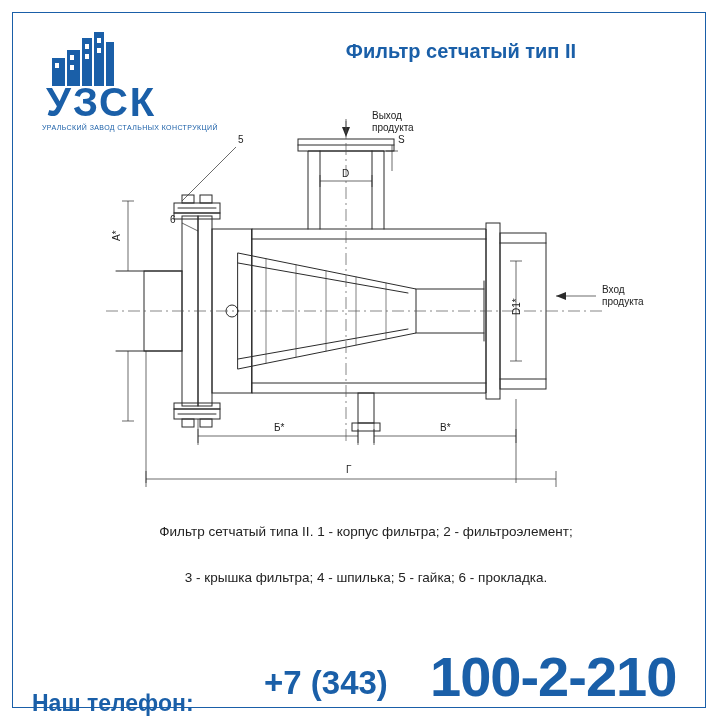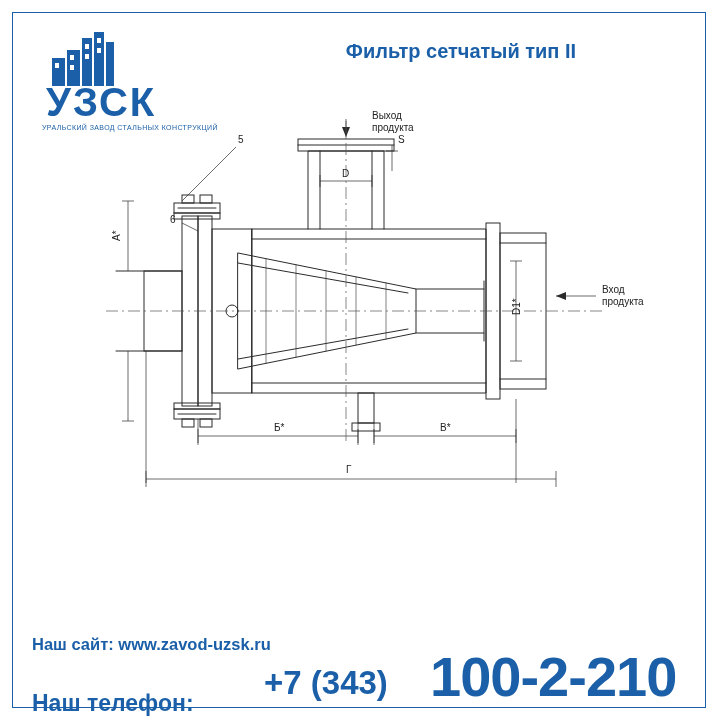--- a/index.html
+++ b/index.html
@@ -242,23 +242,23 @@
         <text x="34" y="130" transform="rotate(-90 34 130)">А*</text>
         <text x="188" y="320">Б*</text>
         <text x="354" y="320">В*</text>
         <text x="260" y="362">Г</text>
         <text x="152" y="32">5</text>
         <text x="84" y="112">6</text>
       </g>
     </svg>
   </div>
 
-
-
-  <div class="contact site">
-    <span>Наш сайт:</span>
-    <span>www.zavod-uzsk.ru</span>
+  <div class="caption">
+    <span>Фильтр сетчатый типа II. 1 - корпус фильтра; 2 - фильтроэлемент;</span>
+    <span class="l2">3 - крышка фильтра; 4 - шпилька; 5 - гайка; 6 - прокладка.</span>
   </div>
+
+
 
   <div class="phone-label">Наш телефон:</div>
   <div class="phone-code">+7 (343)</div>
   <div class="phone-num">100-2-210</div>
 </div>
 
 </body></html>

